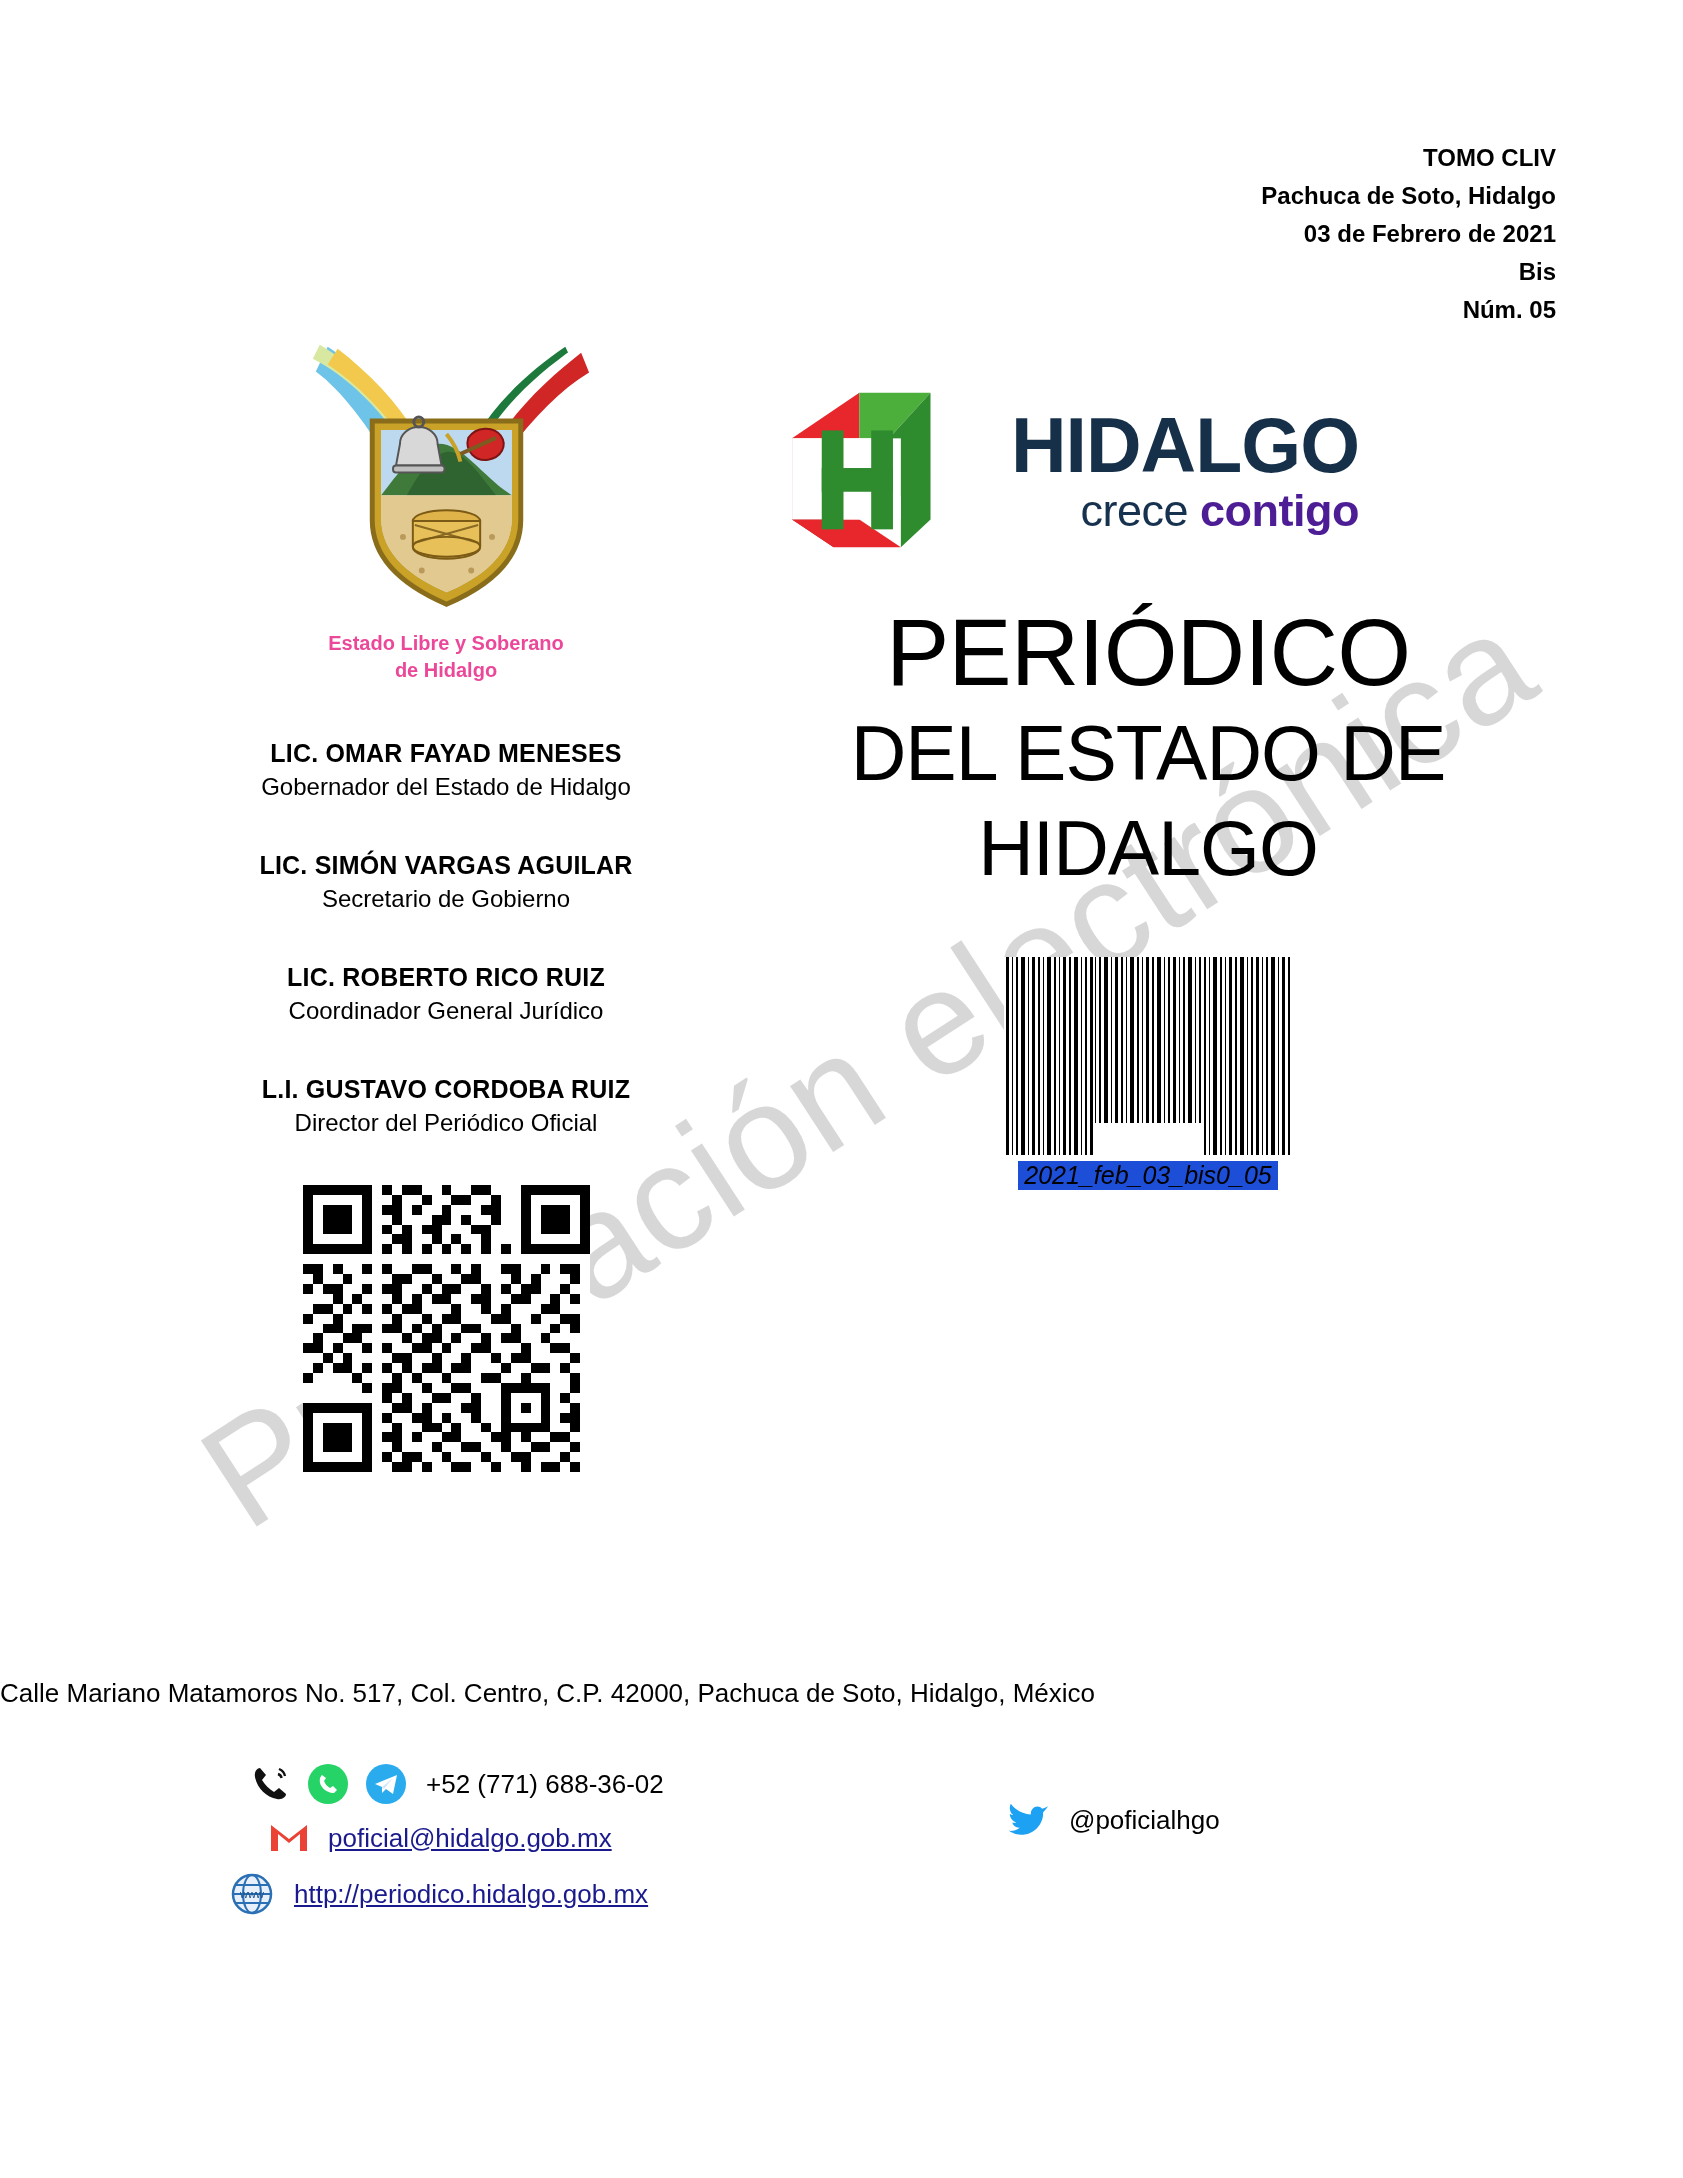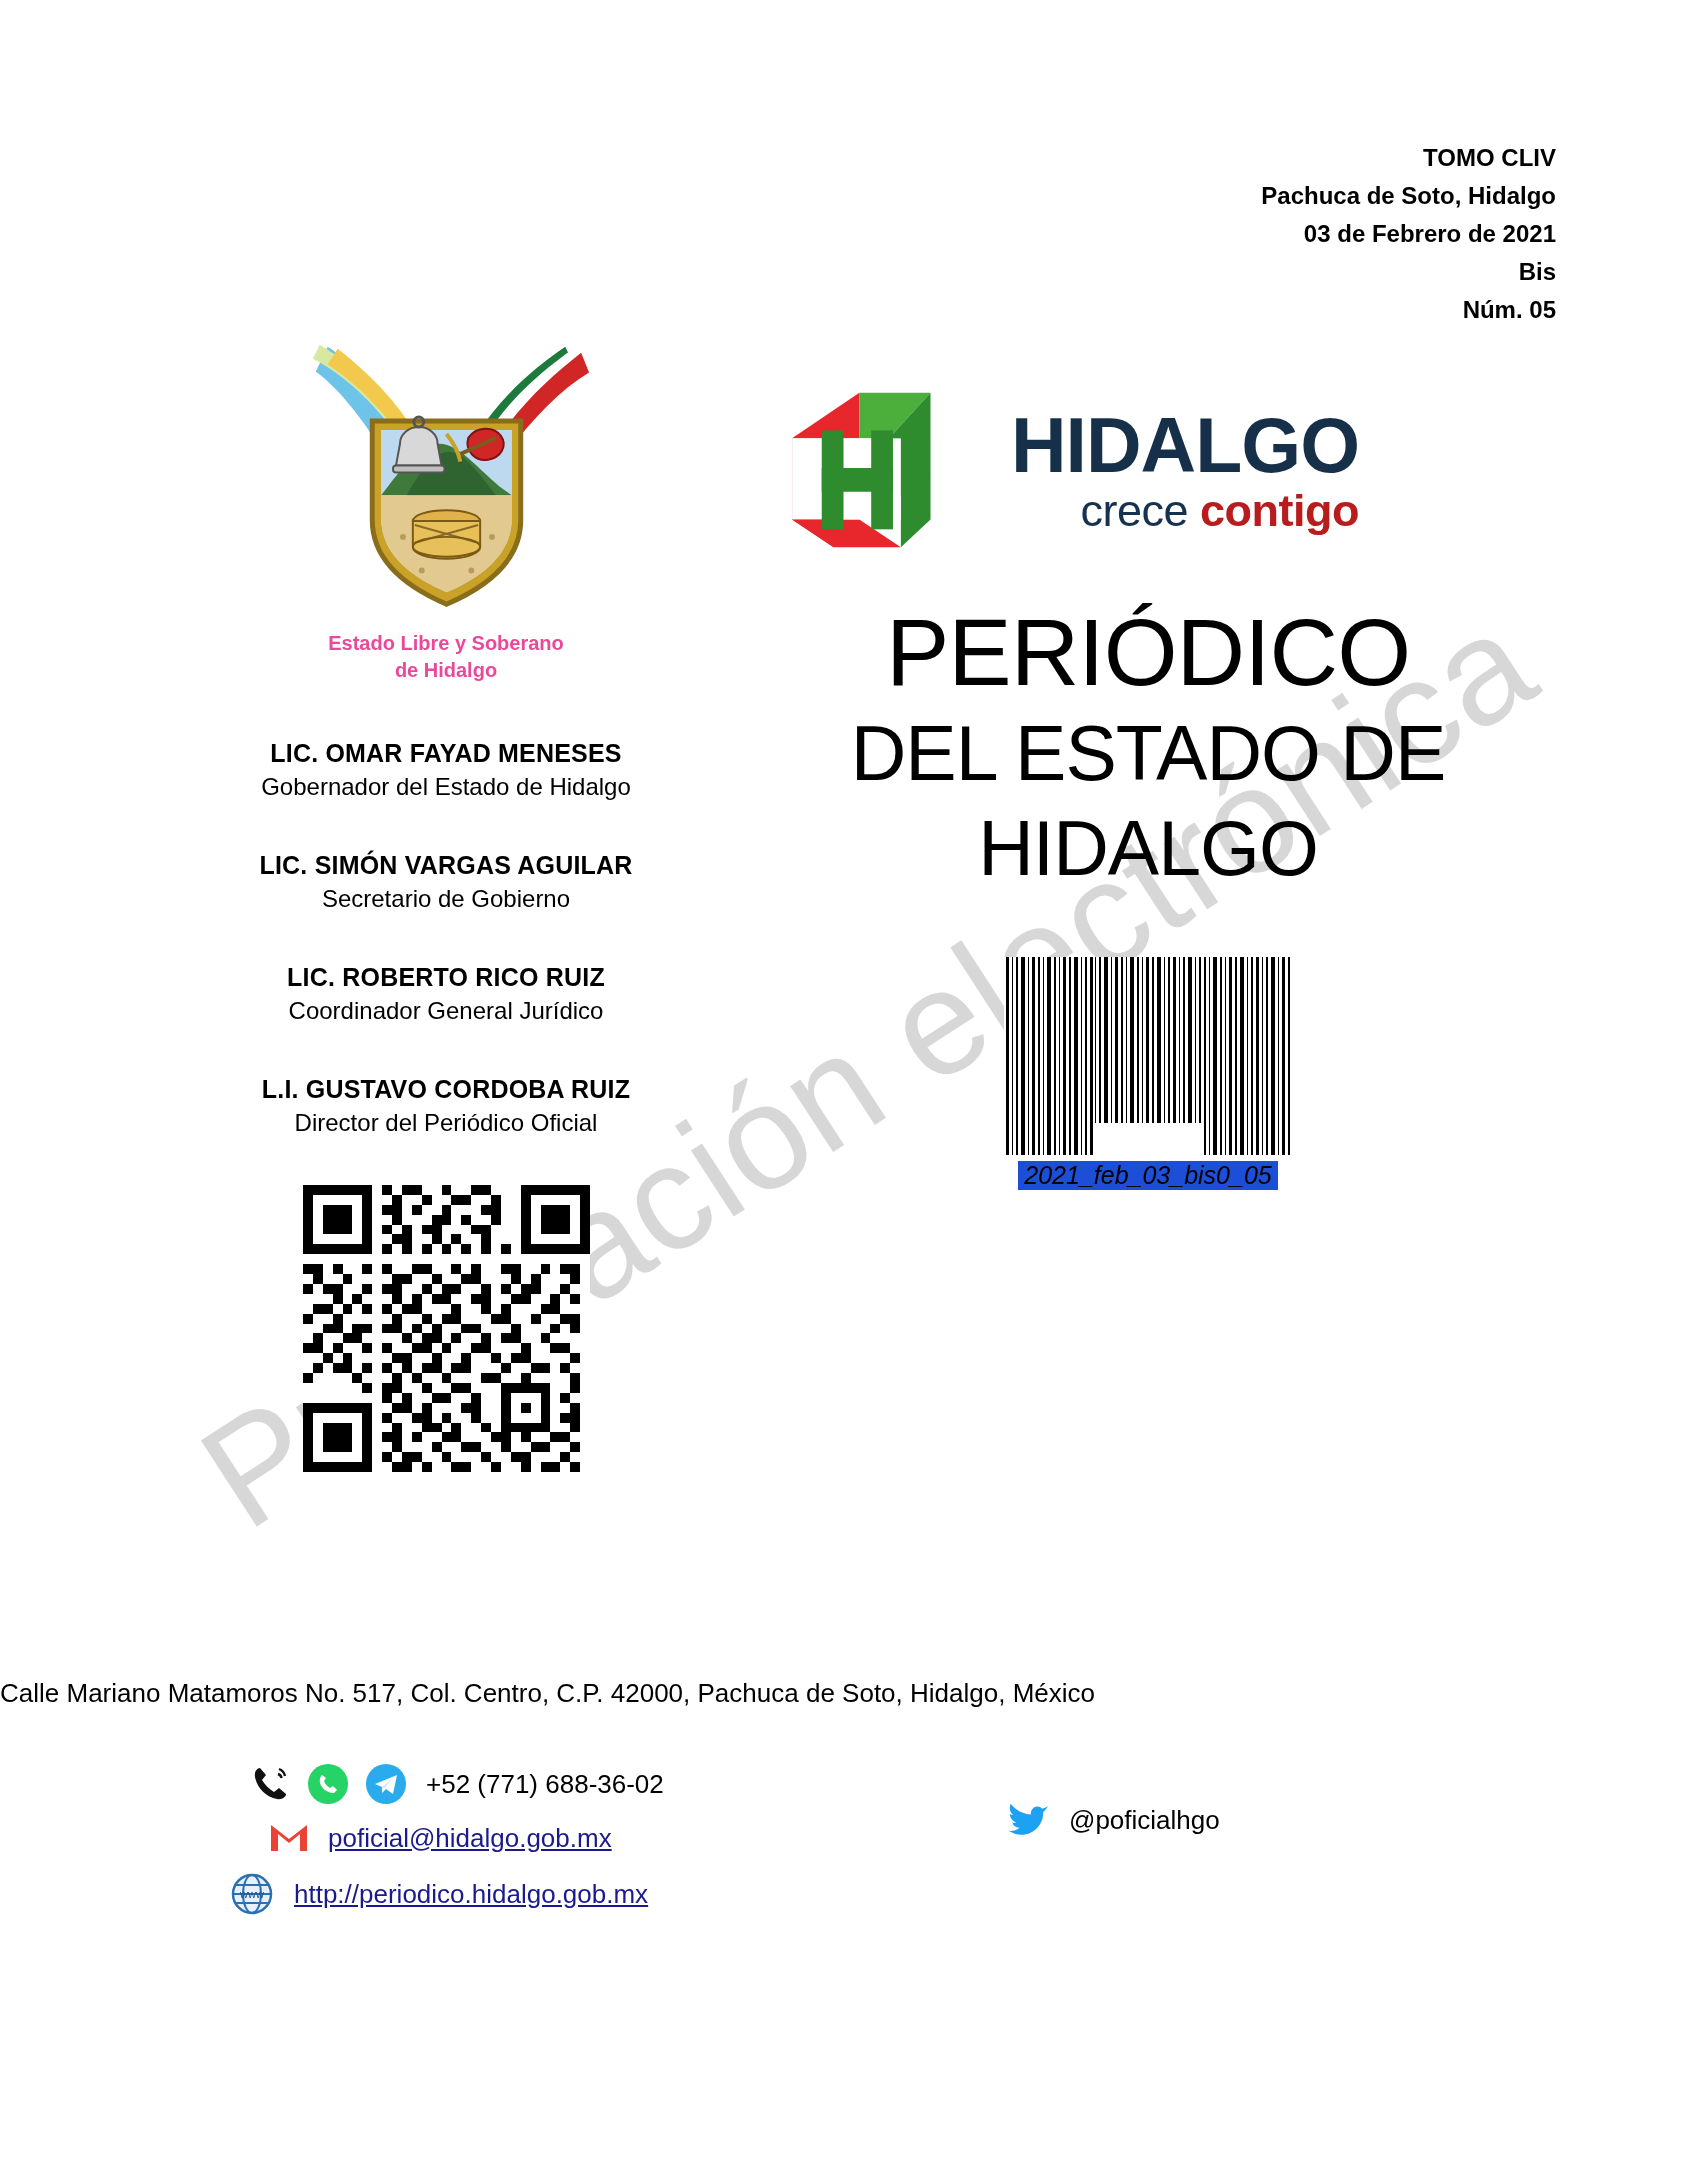--- a/index.html
+++ b/index.html
@@ -125,21 +125,21 @@
     color: #17304a;
     letter-spacing: -1px;
   }
   .brand-text .tagline {
     margin-top: 4px;
     text-align: right;
     font-size: 45px;
     letter-spacing: -0.5px;
   }
   .brand-text .tagline .crece { color: #16324f; }
-  .brand-text .tagline .contigo { color: #b91c1c; font-weight: bold;}
+  .brand-text .tagline .contigo { color: #4c1d95; font-weight: bold;}
 
   .title-block {
     margin-top: 40px;
     text-align: center;
   }
   .title-block .l1,
   .title-block .l2 {
     font-size: 95px;
     line-height: 107px;
     letter-spacing: -1px;

